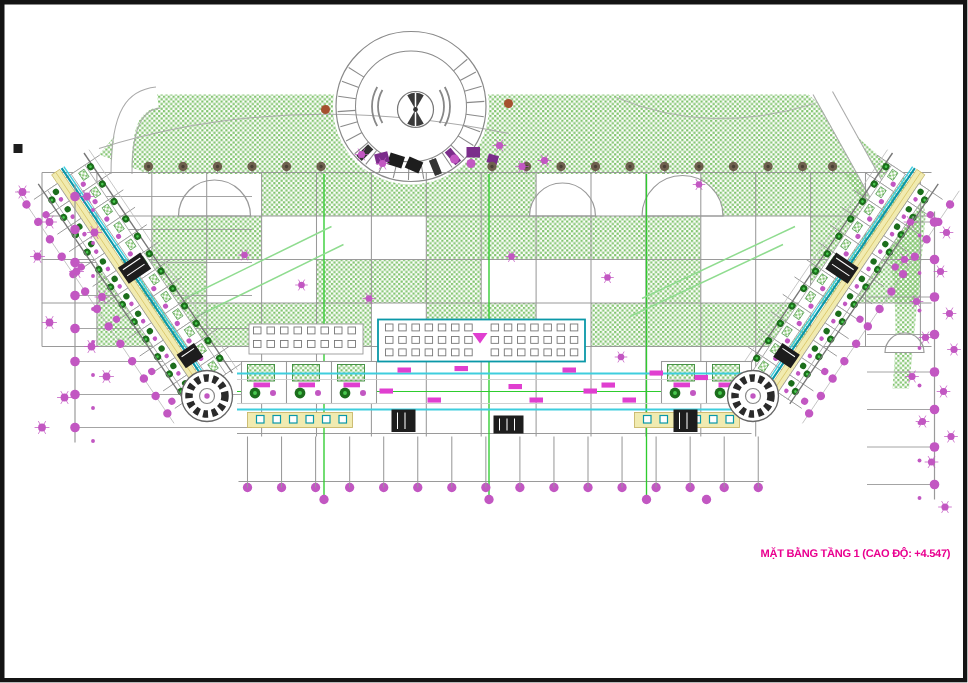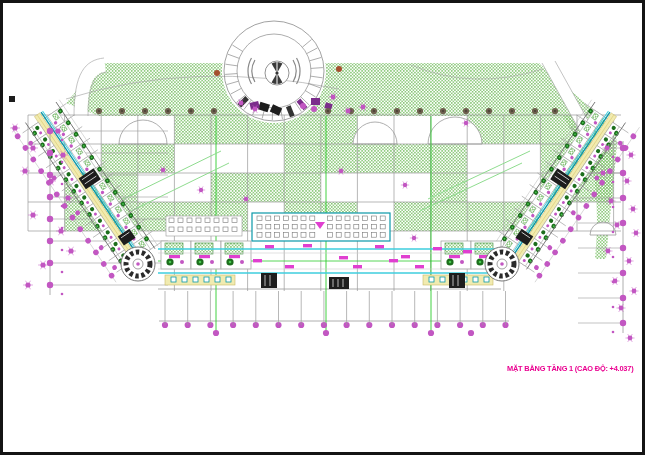--- a/index.html
+++ b/index.html
@@ -1052,14 +1052,14 @@
         <line x1="360" y1="104" x2="362.28" y2="100.05092415874296" stroke="#c257c2" stroke-width="0.5"></line>
         <circle cx="330" cy="94" r="2.4" fill="#c257c2" stroke="none" stroke-width="0"></circle>
         <line x1="330" y1="94" x2="334.56" y2="94" stroke="#c257c2" stroke-width="0.5"></line>
         <line x1="330" y1="94" x2="332.28" y2="97.94907584125704" stroke="#c257c2" stroke-width="0.5"></line>
         <line x1="330" y1="94" x2="327.72" y2="97.94907584125704" stroke="#c257c2" stroke-width="0.5"></line>
         <line x1="330" y1="94" x2="325.44" y2="94" stroke="#c257c2" stroke-width="0.5"></line>
         <line x1="330" y1="94" x2="327.71999999999997" y2="90.05092415874296" stroke="#c257c2" stroke-width="0.5"></line>
         <line x1="330" y1="94" x2="332.28" y2="90.05092415874296" stroke="#c257c2" stroke-width="0.5"></line>
       </g>
   </svg>
-  <div class="plan-title">MẶT BẰNG TẦNG 1 (CAO ĐỘ: +4.037)</div>
+  <div class="plan-title">MẶT BẰNG TẦNG 1 (CAO ĐỘ: +4.547)</div>
 </div>
 
 </body></html>

